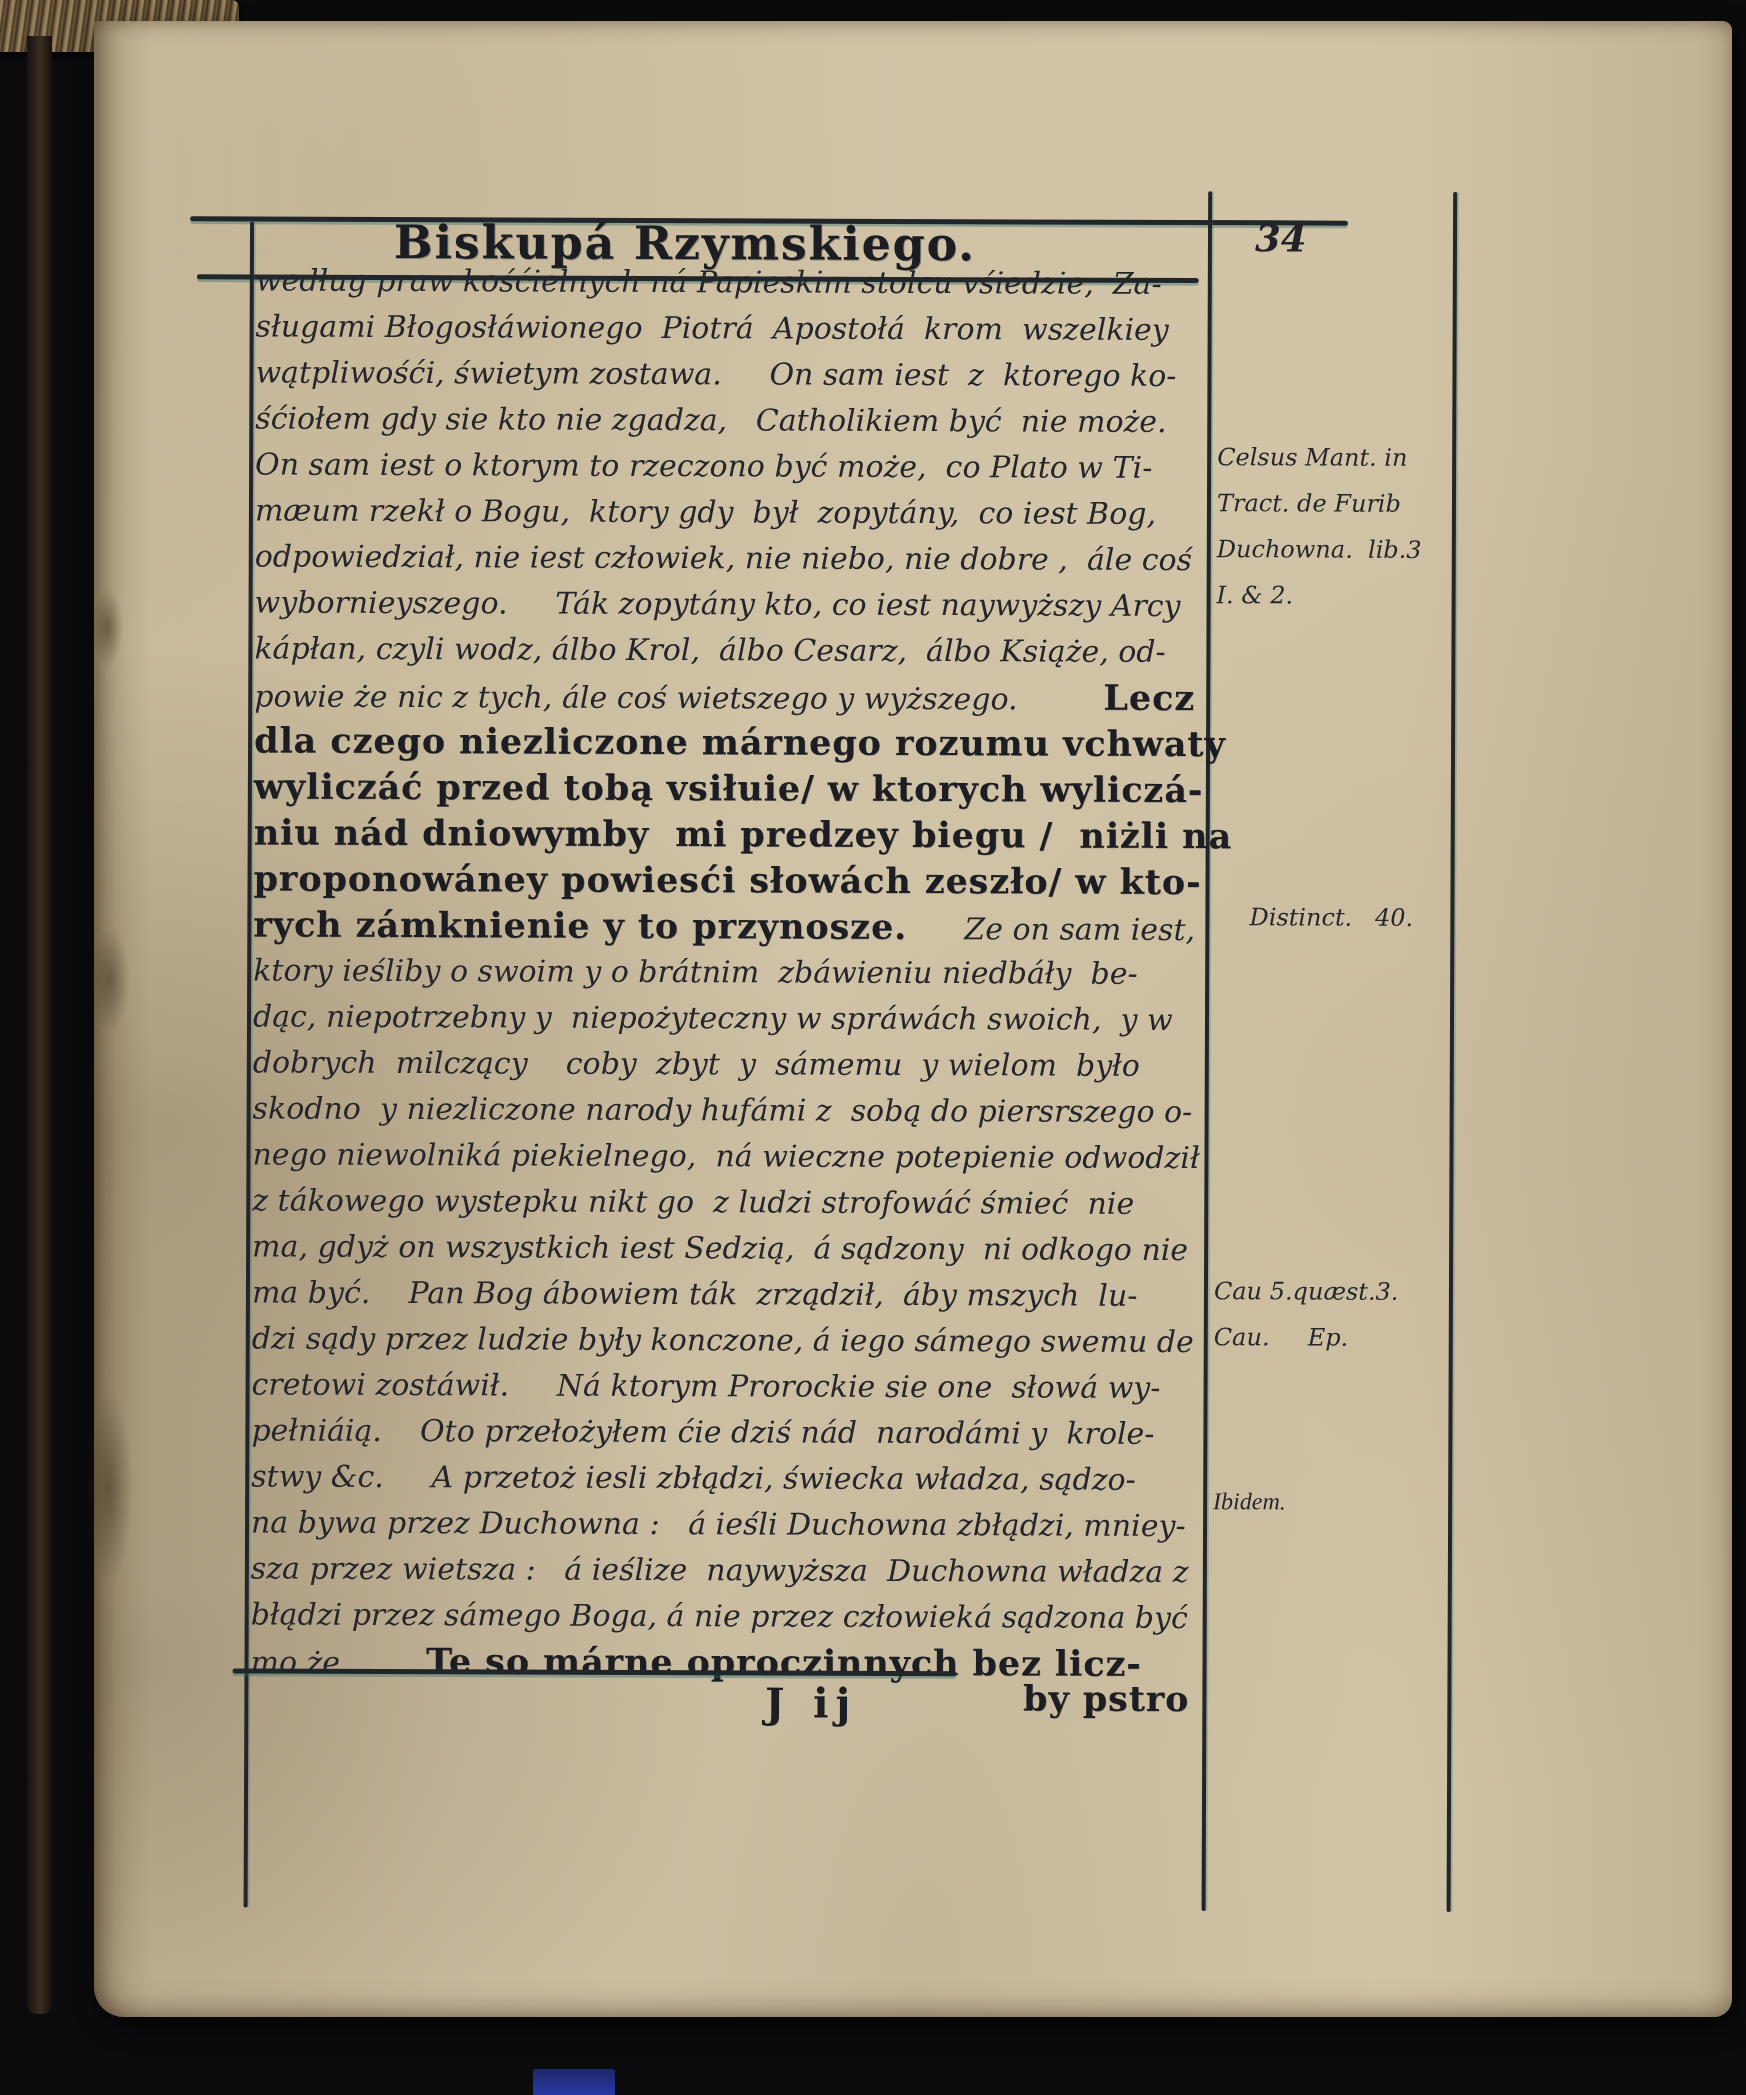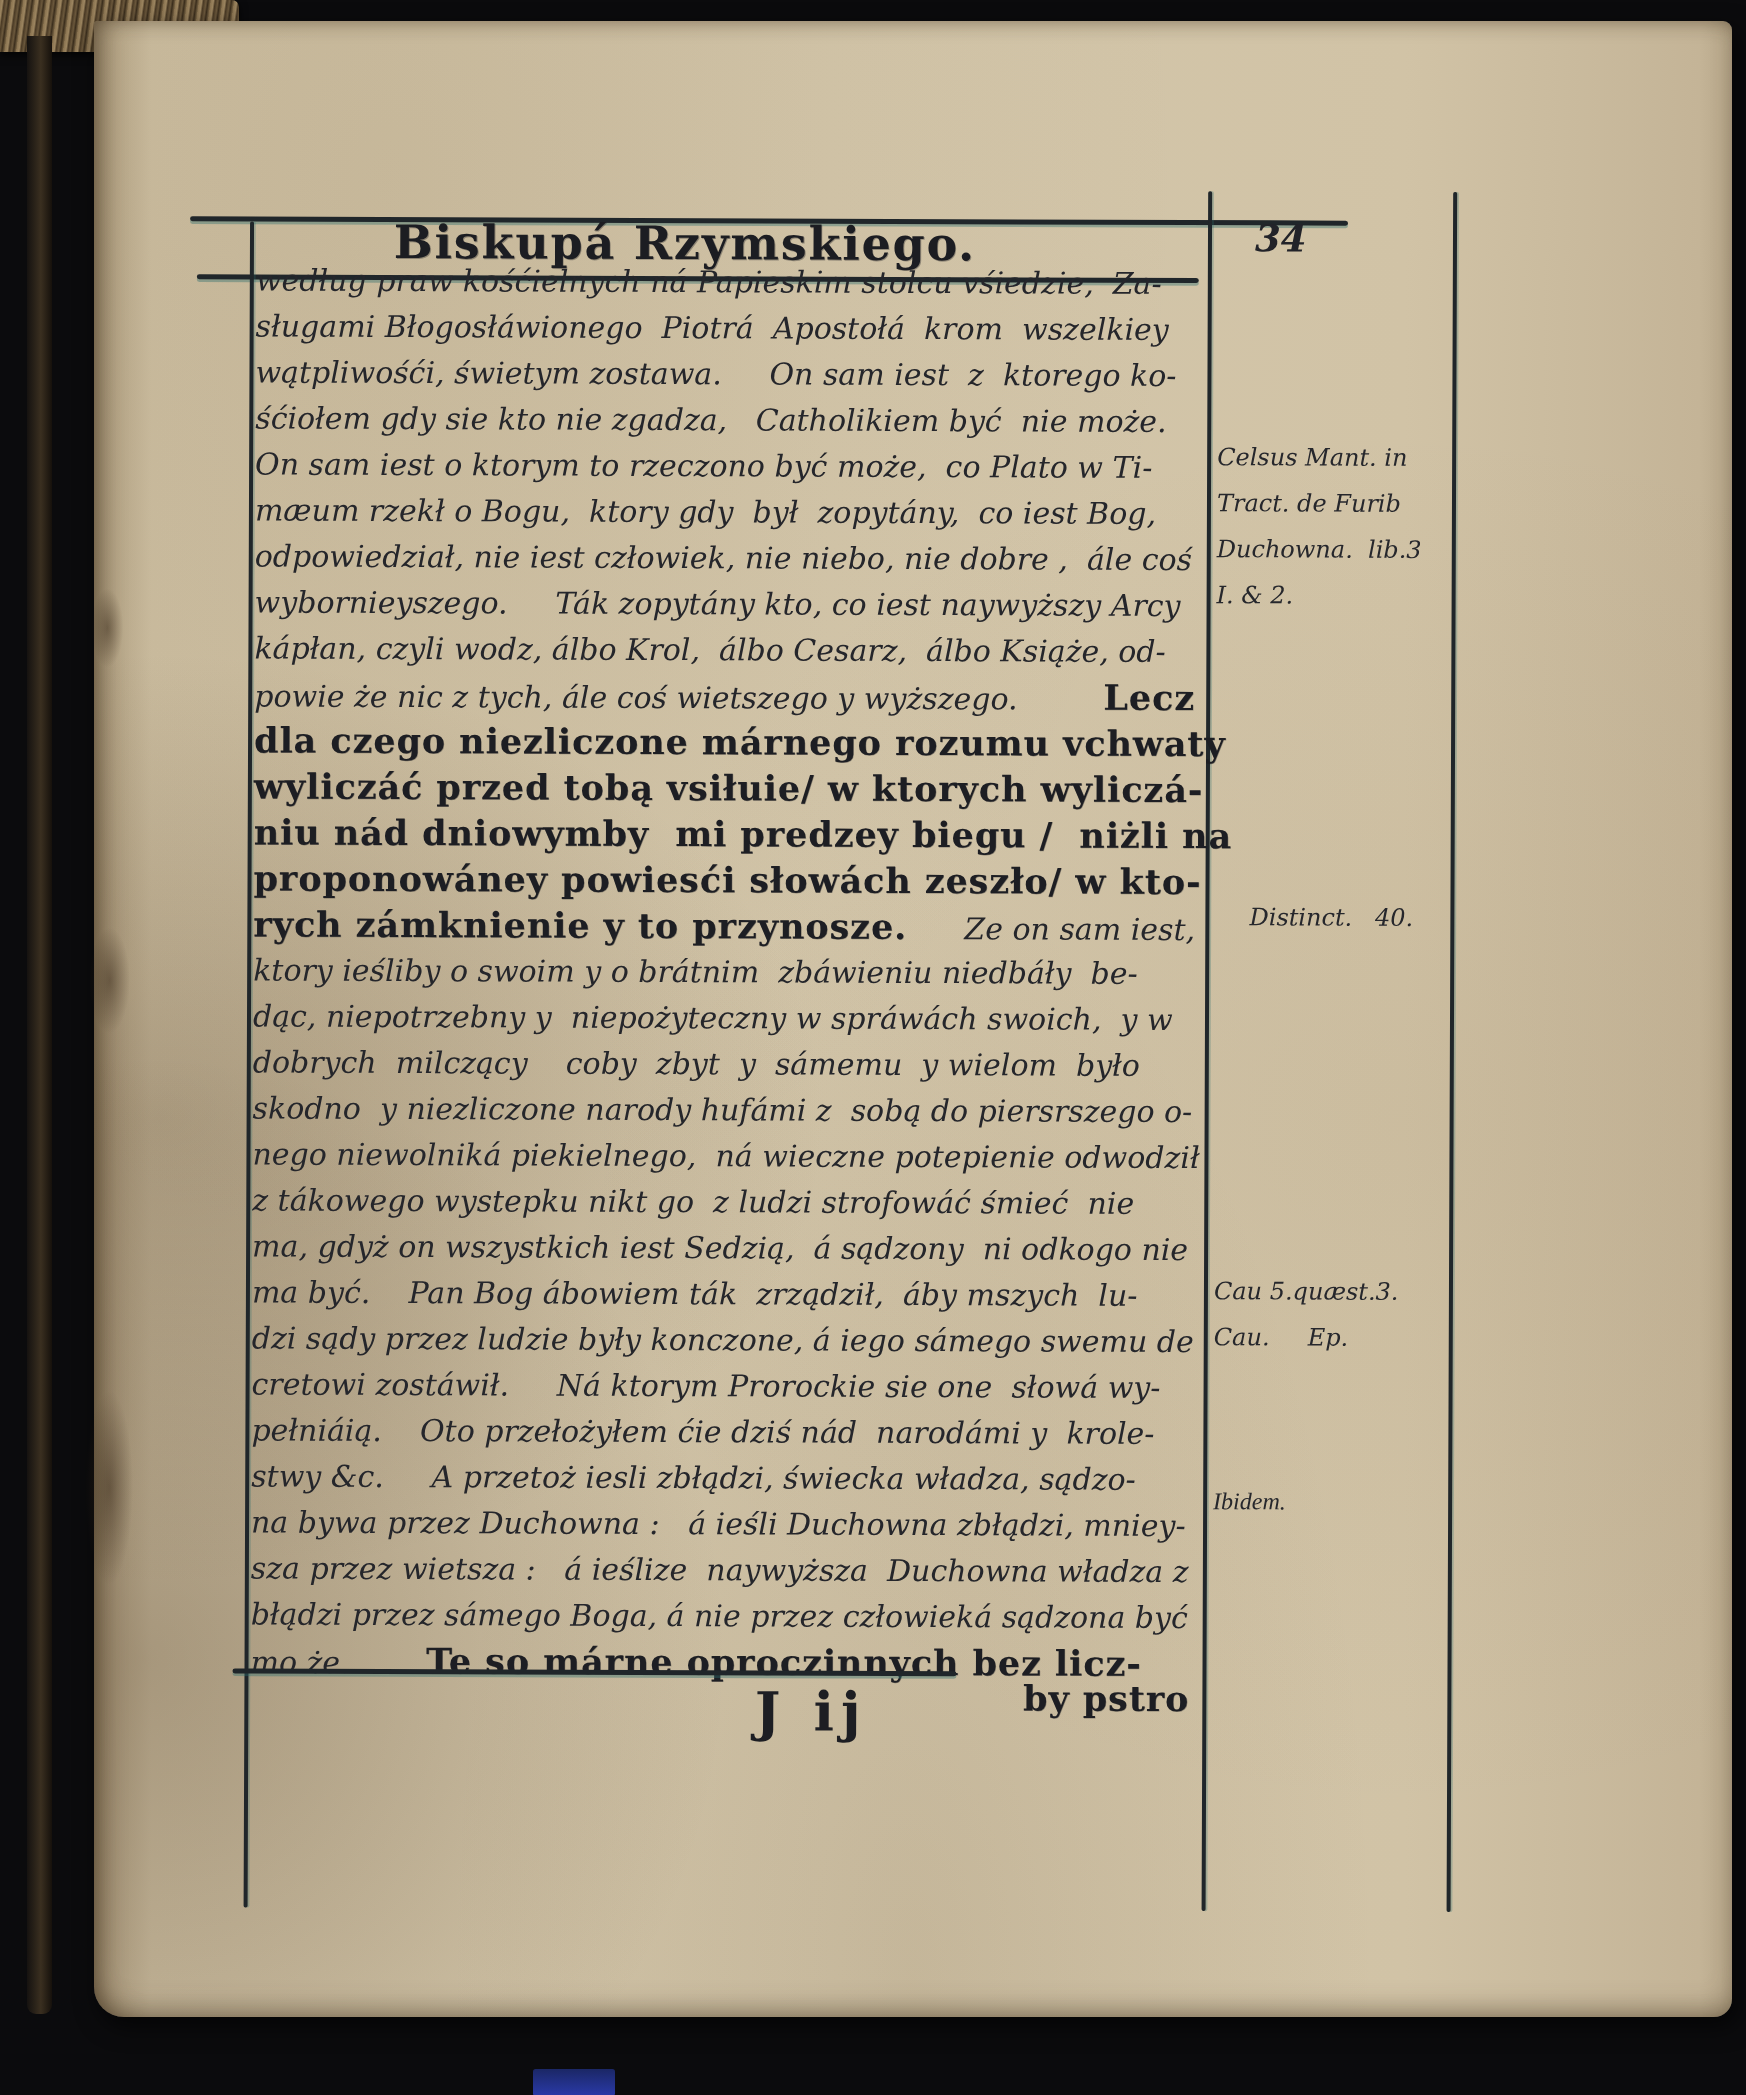--- a/index.html
+++ b/index.html
@@ -92,21 +92,21 @@
     font-family:"DejaVu Serif", serif;font-style:italic;
     font-size:24px;color:#26272c;line-height:46px;white-space:pre;}
   .note-1{top:412px;}
   .note-2{top:872px;text-align:center;}
   .note-3{top:1246px;}
   .note-4{top:1456px;font-family:Liberation Serif, serif;}
 
   
   .signature-mark{
     position:absolute;left:613px;top:1659px;width:214px;text-align:center;
-    font-family:"DejaVu Serif", serif;font-weight:bold;font-size:54px;
+    font-family:"DejaVu Serif", serif;font-weight:bold;font-size:41px;
     color:#1d1e23;letter-spacing:7.1px;
   }
   .catchword{
     position:absolute;left:884px;top:1656px;width:214px;text-align:right;
     font-family:"DejaVu Serif", serif;font-weight:bold;font-size:35px;
     color:#1d1e23;letter-spacing:0.9px;
     text-shadow:0.5px 0.5px 0 rgba(29,30,35,.4);
   }
 
   

